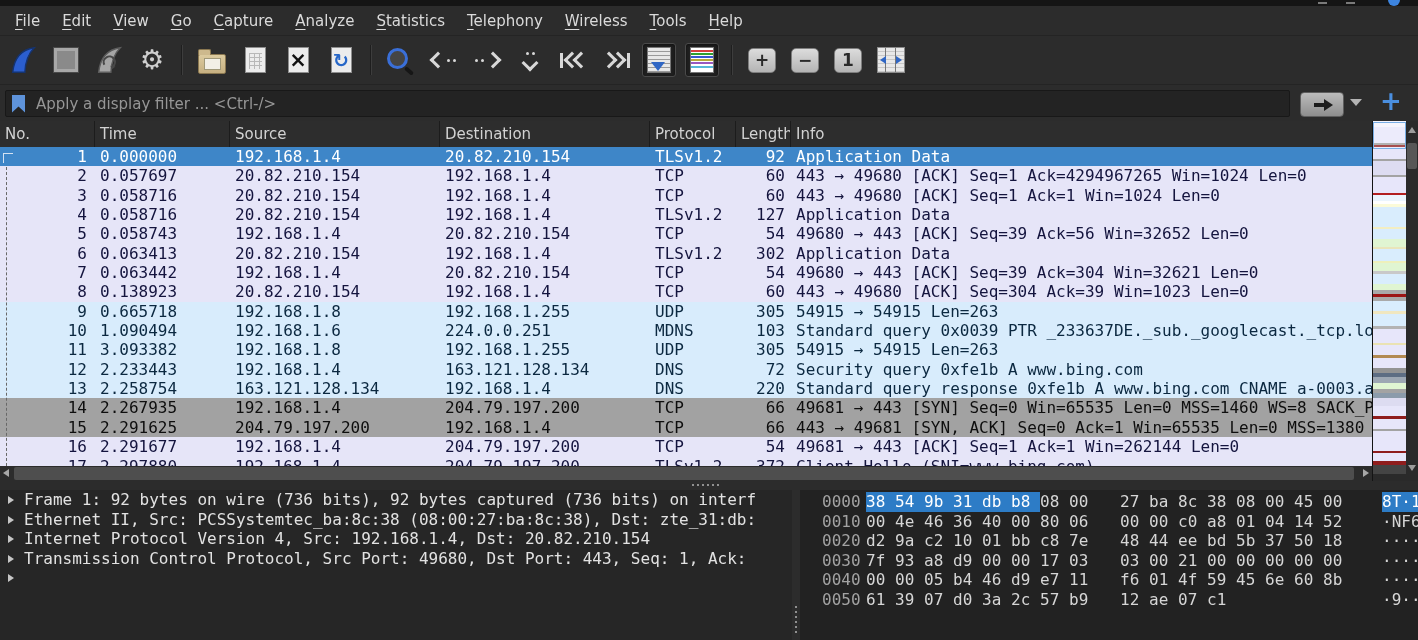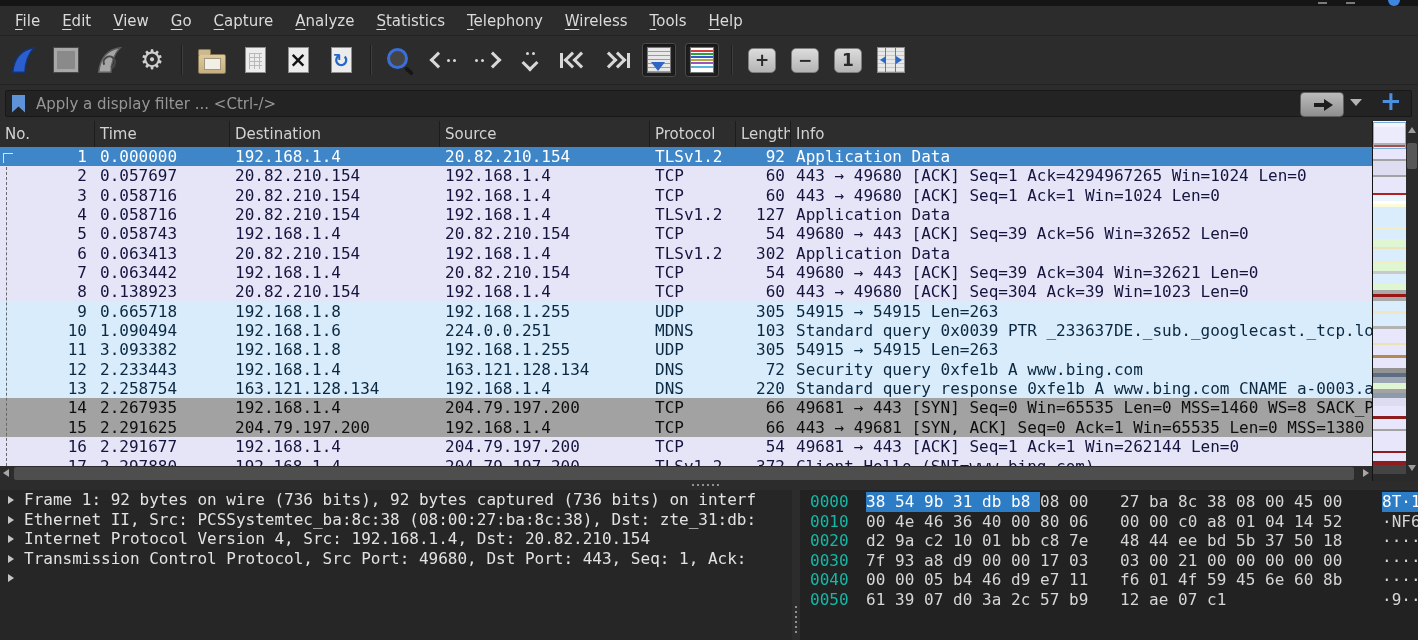--- a/index.html
+++ b/index.html
@@ -62,21 +62,21 @@
         border-radius:5px;color:#2a2a2a;font-size:17px;font-weight:bold;display:flex;align-items:center;justify-content:center;}
   .rsz{position:relative;width:26px;height:24px;border:1px solid #8a8a8a;
        background:repeating-linear-gradient(to bottom,#e8e8e8 0 3px,#c8c8c8 3px 4px);}
   .rsz::before{content:"";position:absolute;top:0;bottom:0;left:7px;width:1px;background:#777;box-shadow:10px 0 0 #777;}
   .ra{position:absolute;top:8px;width:0;height:0;border-top:4px solid transparent;border-bottom:4px solid transparent;}
   .ra-l{left:2px;border-right:6px solid #2f66c4;}
   .ra-r{right:2px;border-left:6px solid #2f66c4;}
 
   
   #filterbar{position:absolute;left:0;top:84px;width:100%;height:37px;background:#2c2c2c;border-top:1px solid #242424;}
-  #filterbox{position:absolute;left:5px;top:5px;width:1407px;height:27px;background:#232323;
+  #filterbox{position:absolute;left:5px;top:5px;width:1285px;height:27px;background:#232323;
              border:1px solid #181818;border-radius:2px;display:flex;align-items:center;box-sizing:border-box;}
   .bm{width:13px;height:18px;background:#5e93da;clip-path:polygon(0 0,100% 0,100% 100%,50% 66%,0 100%);margin:0 9px 0 6px;flex:none;}
   #filterinput{flex:1;background:transparent;border:none;outline:none;color:#bdbdbd;font-size:15px;
              font-family:"DejaVu Sans",sans-serif;}
   #filterinput::placeholder{color:#969696;}
   .applyb{position:absolute;left:1300px;top:7px;width:42px;height:23px;background:linear-gradient(#bcbcbc,#8e8e8e);
           border:1px solid #5e5e5e;border-radius:4px;display:flex;align-items:center;justify-content:center;}
   .aarr{width:11px;height:4px;background:#1c1c1c;position:relative;margin-right:6px;}
   .aarr::after{content:"";position:absolute;right:-8px;top:-4px;border-left:9px solid #1c1c1c;
           border-top:6px solid transparent;border-bottom:6px solid transparent;}
@@ -138,21 +138,21 @@
          font-family:"DejaVu Sans Mono",monospace;font-size:16px;white-space:nowrap;overflow:hidden;}
   .dline:first-child{margin-top:0;}
   .dtri{position:absolute;left:8px;top:6px;width:0;height:0;border-left:6px solid #c6c6c6;
         border-top:4px solid transparent;border-bottom:4px solid transparent;}
 
   
   #hexpane{position:absolute;left:800px;top:490px;width:618px;height:150px;background:#222222;overflow:hidden;}
   .hrow{position:relative;height:19.5px;line-height:19.5px;font-family:"DejaVu Sans Mono",monospace;
         font-size:16px;white-space:nowrap;}
   .hrow:first-child{margin-top:2px;}
-  .hoff{position:absolute;left:10px;color:#14b8a6;}
+  .hoff{position:absolute;left:22px;color:#a3a3a3;}
   .hg1{position:absolute;left:66px;}
   .hg2{position:absolute;left:320px;}
   .hb{display:inline-block;width:29px;color:#d6d6d6;}
   .hascii{position:absolute;left:582px;width:36px;overflow:hidden;color:#d6d6d6;}
   .hl{background:#2d7cc6;color:#fff !important;}
 </style>
 </head>
 <body>
 
 <div id="win">
@@ -287,22 +287,22 @@
     <div class="applyb">
       <span class="aarr"></span>
     </div>
     <span class="caret"></span>
     <span class="fplus">+</span>
   </div>
 
   <div id="pheader">
       <div class="hcell">No.</div>
       <div class="hcell">Time</div>
+      <div class="hcell">Source</div>
       <div class="hcell">Destination</div>
-      <div class="hcell">Source</div>
       <div class="hcell">Protocol</div>
       <div class="hcell">Length</div>
       <div class="hcell">Info</div>
     </div>
 
   <div id="plist">
 
   <div class="prow t-tcp sel" style="background: rgb(62, 134, 200);">
         <div class="c-no">1</div>
         <div class="c-time">0.000000</div>

